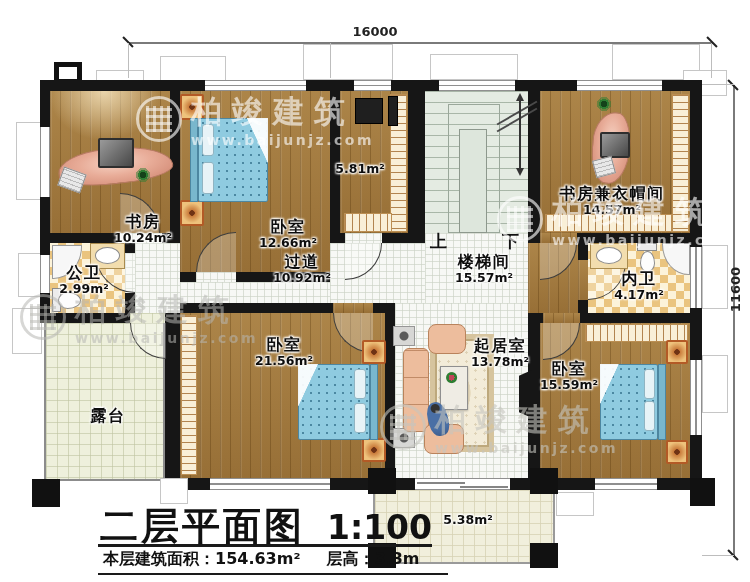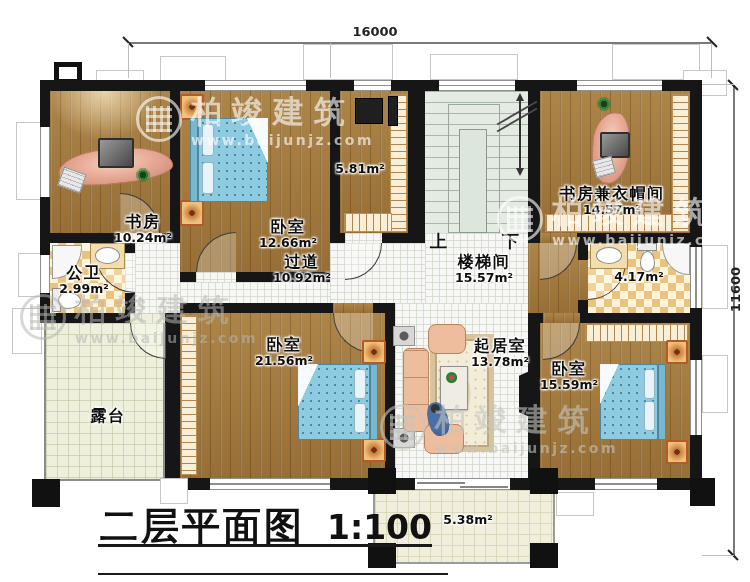--- a/index.html
+++ b/index.html
@@ -282,20 +282,21 @@
   </div>
   <div class="rl" style="left:254px;top:253px;width:96px">
     <div class="nm">过道</div>
     <div class="ar">10.92m²</div>
   </div>
   <div class="rl" style="left:434px;top:253px;width:100px">
     <div class="nm">楼梯间</div>
     <div class="ar">15.57m²</div>
   </div>
   <div class="rl" style="left:591px;top:270px;width:96px">
+    <div class="nm">内卫</div>
     <div class="ar">4.17m²</div>
   </div>
   <div class="rl" style="left:236px;top:336px;width:96px">
     <div class="nm">卧室</div>
     <div class="ar">21.56m²</div>
   </div>
   <div class="rl" style="left:452px;top:337px;width:96px">
     <div class="nm">起居室</div>
     <div class="ar">13.78m²</div>
   </div>
@@ -326,20 +327,24 @@
   <div class="tick" style="left:726px;top:554px"></div>
   <div class="a ext" style="left:702px;top:84px;width:32px;height:1px"></div>
   <div class="a ext" style="left:702px;top:555px;width:32px;height:1px"></div>
   <div class="dimt" style="left:705px;top:282px;width:60px;transform:rotate(-90deg)">11600</div>
 
   <div class="tt">
     <span class="t1">二层平面图</span>
     <span class="t2">1:100</span>
   </div>
   <div class="a tl" style="left:98px;top:544px;width:334px;height:3px"></div>
+  <div class="sub">
+    <span>本层建筑面积：154.63m²</span>
+    <span>层高：3.3m</span>
+  </div>
   <div class="a tl" style="left:98px;top:573px;width:350px;height:1.5px"></div>
 
   <div class="wm wm1" style="left:136px;top:96px">
     <span class="lg"></span>
     <span class="tx">
       <div class="b">柏竣建筑</div>
       <div class="u">www.baijunjz.com</div>
     </span>
   </div>
   <div class="wm wm2" style="left:497px;top:196px">

